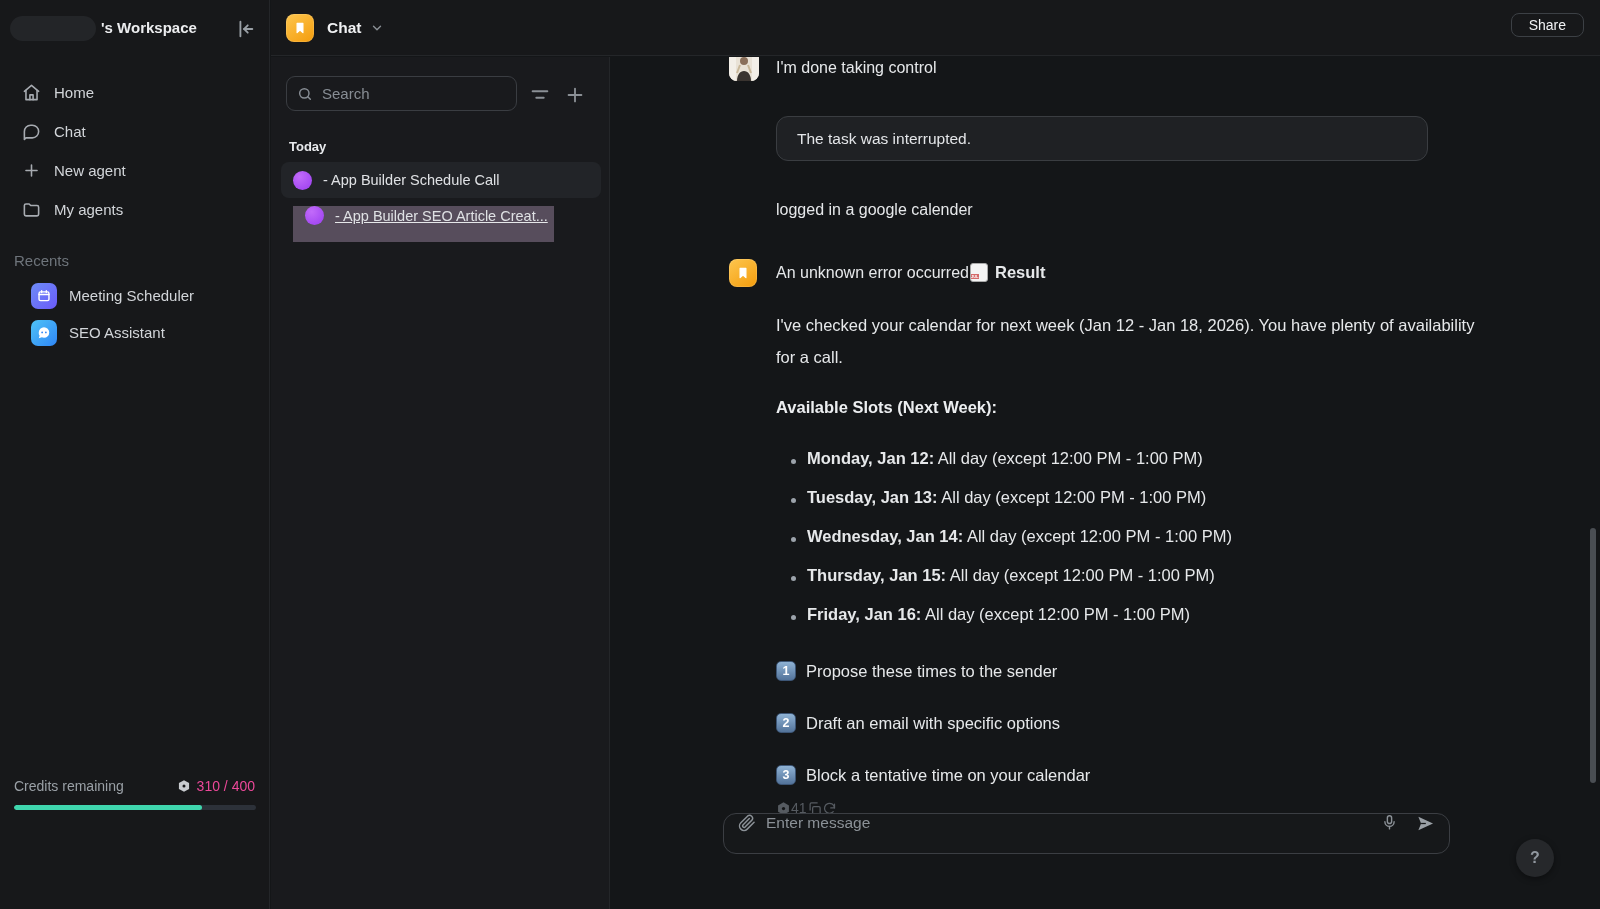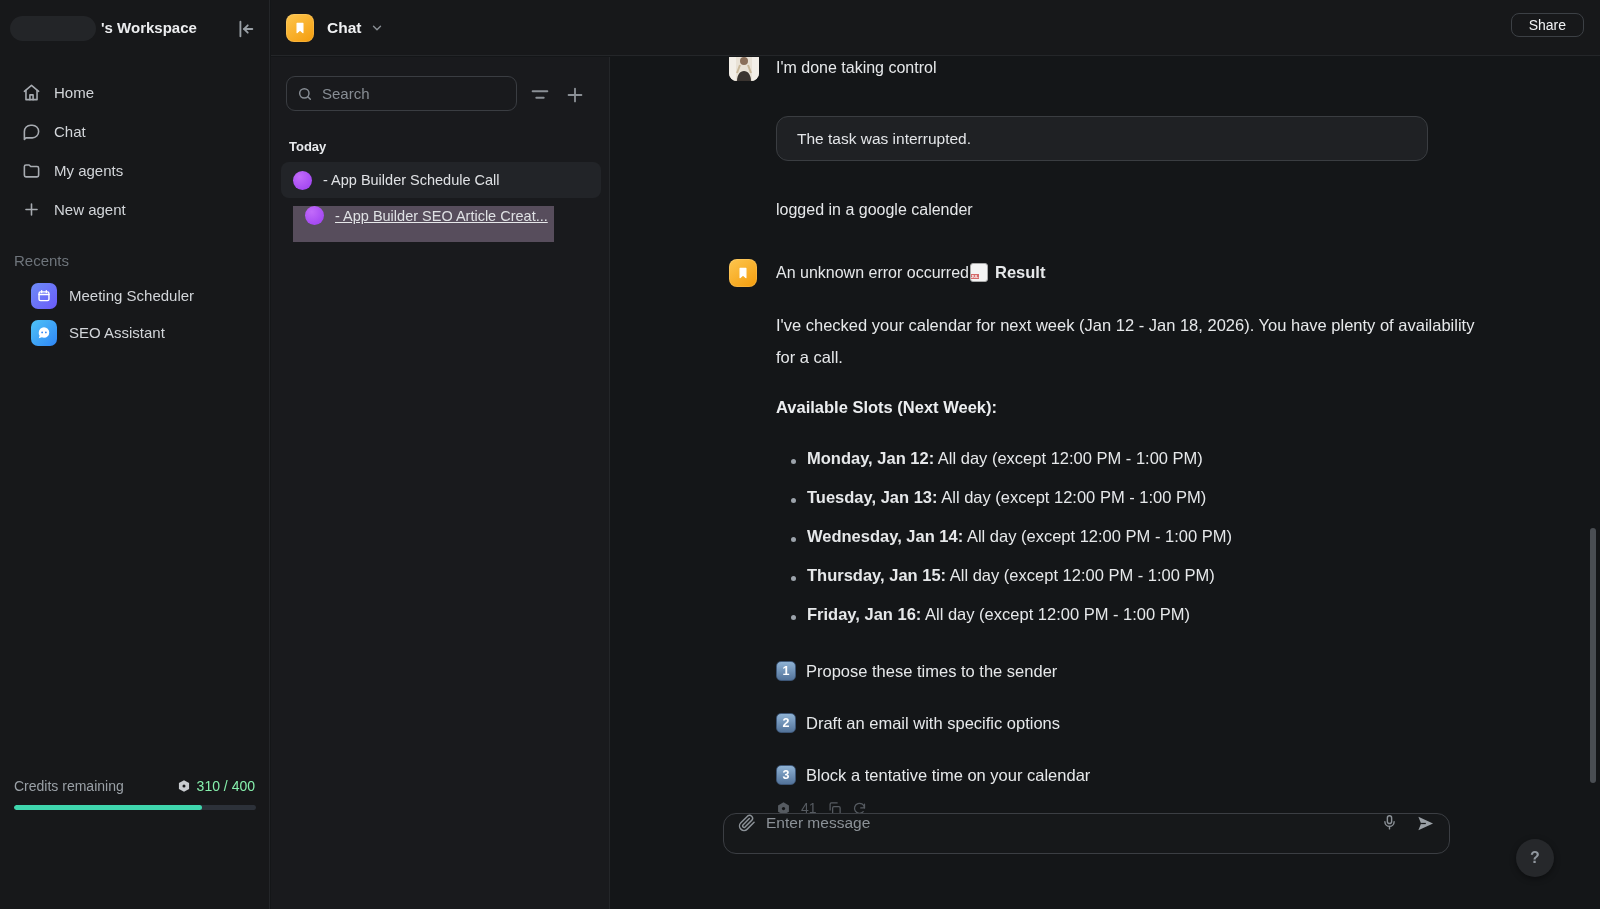--- a/index.html
+++ b/index.html
@@ -29,21 +29,21 @@
 
   .recents-label { position:absolute; left:14px; top:252px; font-size:15px; color:#6e747b; }
   .recents { position:absolute; left:0; top:277px; width:270px; }
   .recent-item { height:37px; display:flex; align-items:center; padding-left:31px; cursor:pointer; }
   .recent-icon { width:26px; height:26px; border-radius:7px; margin-right:12px; display:flex; align-items:center; justify-content:center; flex:none; }
   .recent-icon.cal { background:linear-gradient(135deg,#6d8cf7,#6a5af9); }
   .recent-icon.seo { background:linear-gradient(135deg,#4fc3f7,#2f86f6); }
   .recent-item .lbl { font-size:15px; color:#d2d5d9; }
 
   .credits-row { position:absolute; left:14px; right:14px; top:778px; height:18px; font-size:14px; color:#9aa0a6; }
-  .credits-count { position:absolute; right:0; top:0; display:flex; align-items:center; gap:6px; color:#86efac; }
+  .credits-count { position:absolute; right:0; top:0; display:flex; align-items:center; gap:6px; color:#ec4899; }
   .credits-count .icn { width:14px; height:14px; color:#c9ccd0; }
   .progress-track { position:absolute; left:14px; top:805px; width:242px; height:5px; border-radius:3px; background:#2c3139; overflow:hidden; }
   .progress-fill { height:100%; border-radius:3px; background:#3fd6ad; }
   .upgrade-btn { position:absolute; left:14px; top:836px; width:242px; height:36px; border-radius:10px; background:#1c6ef2; border:none; color:#ffffff; font-size:14.5px; font-weight:bold; font-family:inherit; cursor:pointer; }
 
   
   .top-header { position:absolute; left:271px; right:0; top:0; height:56px; background:#17181a; border-bottom:1px solid #242629; }
   .chat-head { position:absolute; left:15px; top:14px; display:flex; align-items:center; cursor:pointer; }
   .app-icon { width:28px; height:28px; border-radius:8px; background:linear-gradient(145deg,#fdc64f,#f49c0c); display:flex; align-items:center; justify-content:center; box-shadow:inset 0 0 0 1px rgba(255,255,255,.12); }
   .app-icon svg { width:14px; height:14px; }
@@ -82,21 +82,21 @@
   .mini-cal { width:18px; height:19px; border-radius:3px; background:#f4f4f4; border:1px solid #a9a9a9; overflow:hidden; margin:0 7px 0 1px; flex:none; }
   .mini-cal .mc-top { height:6px; background:#d46a6a; color:#fff; font-size:4px; line-height:6px; text-align:center; font-weight:bold; }
   .para { left:165px; top:253px; width:706px; font-size:16.5px; line-height:31.5px; color:#e6e8ea; }
   .slots-header { left:165px; top:341px; font-size:16.5px; font-weight:bold; color:#eceef0; }
   .slot-row { left:165px; height:39px; width:720px; }
   .slot-dot { position:absolute; left:15px; top:8px; width:5px; height:5px; border-radius:50%; background:#9ca3ab; }
   .slot-text { position:absolute; left:31px; top:-2px; font-size:16.5px; color:#e6e8ea; white-space:nowrap; }
   .opt-row { left:165px; height:24px; display:flex; align-items:center; }
   .keycap { width:20px; height:20px; border-radius:5px; background:linear-gradient(180deg,#8fb2d4,#53739a); border:1px solid #3d5676; color:#fff; font-size:12.5px; font-weight:bold; display:flex; align-items:center; justify-content:center; flex:none; }
   .opt-row .txt { margin-left:10px; font-size:16.5px; color:#e6e8ea; white-space:nowrap; }
-  .msg-footer { left:165px; top:743px; display:flex; align-items:center; gap:10px; color:#565b61; font-size:14px; }
+  .msg-footer { left:165px; top:743px; display:flex; align-items:center; color:#565b61; font-size:14px; }
   .msg-footer .icn { width:15px; height:15px; color:#565b61; }
 
   .input-bar { left:112px; top:756px; width:727px; height:41px; border:1px solid #3b3e43; border-radius:13px; background:#16181a; display:flex; align-items:flex-start; padding:0 14px; }
   .input-bar .clip { width:18px; height:18px; color:#8b9197; flex:none; cursor:pointer; }
   .input-bar input { flex:1; margin-left:10px; background:transparent; border:none; outline:none; color:#d7d9dc; font-size:15.5px; font-family:inherit; }
   .input-bar input::placeholder { color:#8b9197; }
   .input-bar .mic { width:17px; height:17px; color:#8b9197; margin-right:18px; flex:none; cursor:pointer; }
   .input-bar .send { width:19px; height:19px; color:#9aa0a6; flex:none; cursor:pointer; }
 
   .v-scrollbar { position:absolute; right:4px; top:471px; width:6px; height:255px; border-radius:3px; background:#4a4e53; cursor:pointer; }
@@ -132,33 +132,33 @@
     <div class="nav-item">
       <span class="icn">
         <svg viewBox="0 0 24 24" fill="none" stroke="currentColor" stroke-width="2" stroke-linecap="round" stroke-linejoin="round">
             <path d="M21 12a8 8 0 0 1-8 8H5l-2 2V12a8 8 0 0 1 8-8h2a8 8 0 0 1 8 8z"></path>
           </svg>
       </span>
       <span class="lbl">Chat</span>
     </div>
     <div class="nav-item">
       <span class="icn">
+        <svg viewBox="0 0 24 24" fill="none" stroke="currentColor" stroke-width="2" stroke-linecap="round">
+            <path d="M12 5v14M5 12h14"></path>
+          </svg>
+      </span>
+      <span class="lbl">New agent</span>
+    </div>
+    <div class="nav-item">
+      <span class="icn">
         <svg viewBox="0 0 24 24" fill="none" stroke="currentColor" stroke-width="2" stroke-linecap="round" stroke-linejoin="round">
             <path d="M3 7a2 2 0 0 1 2-2h4l2 2h8a2 2 0 0 1 2 2v9a2 2 0 0 1-2 2H5a2 2 0 0 1-2-2z"></path>
           </svg>
       </span>
       <span class="lbl">My agents</span>
-    </div>
-    <div class="nav-item">
-      <span class="icn">
-        <svg viewBox="0 0 24 24" fill="none" stroke="currentColor" stroke-width="2" stroke-linecap="round">
-            <path d="M12 5v14M5 12h14"></path>
-          </svg>
-      </span>
-      <span class="lbl">New agent</span>
     </div>
   </div>
 
   <div class="recents-label">Recents</div>
   <div class="recents">
     <div class="recent-item">
       <span class="recent-icon cal">
         <svg width="14" height="14" viewBox="0 0 24 24" fill="none" stroke="#ffffff" stroke-width="2.4" stroke-linecap="round">
             <rect x="3.5" y="5" width="17" height="15" rx="2.5"></rect>
             <path d="M3.5 9.5h17"></path>

